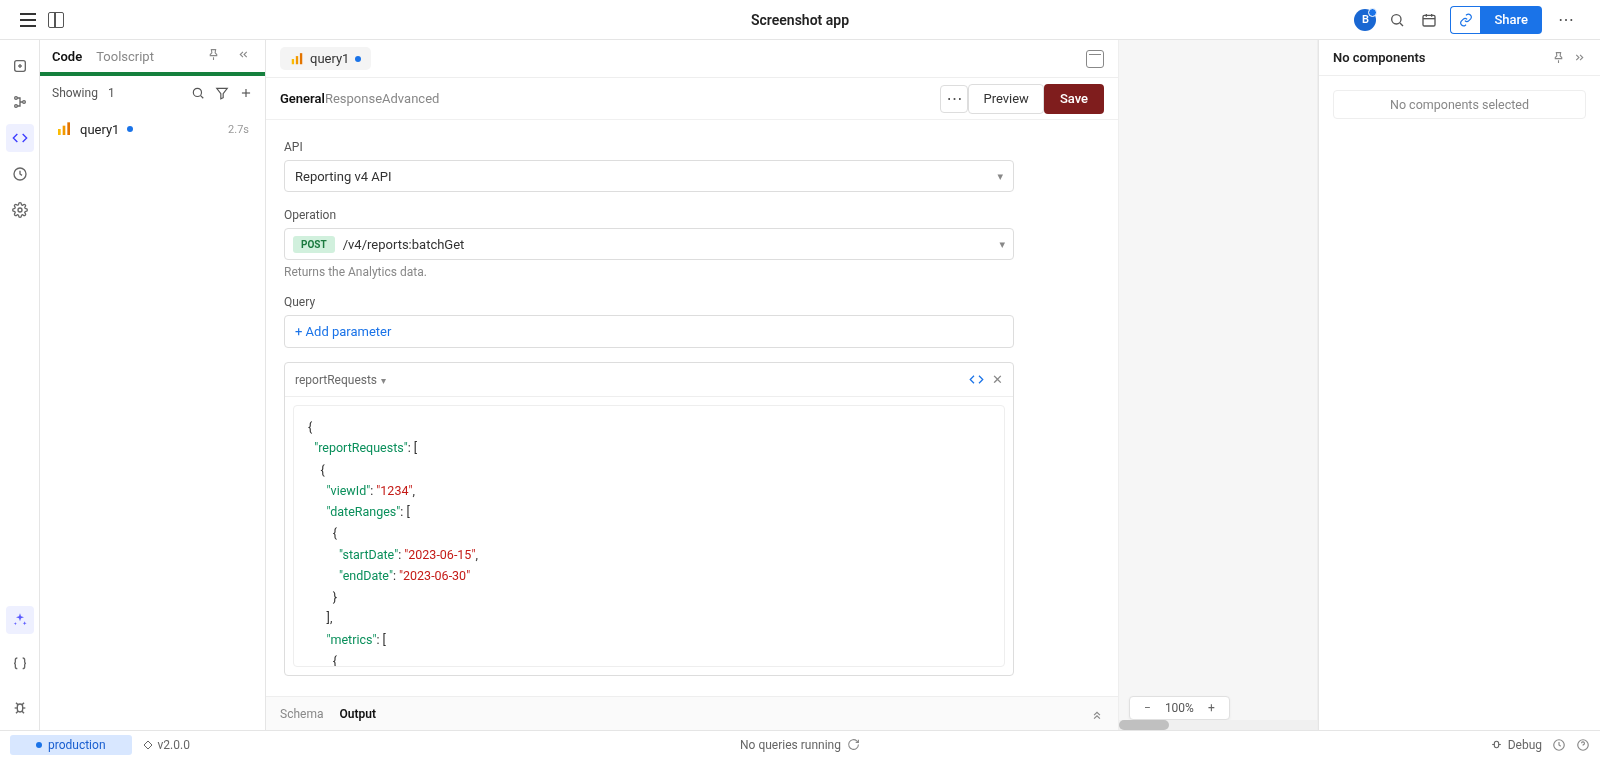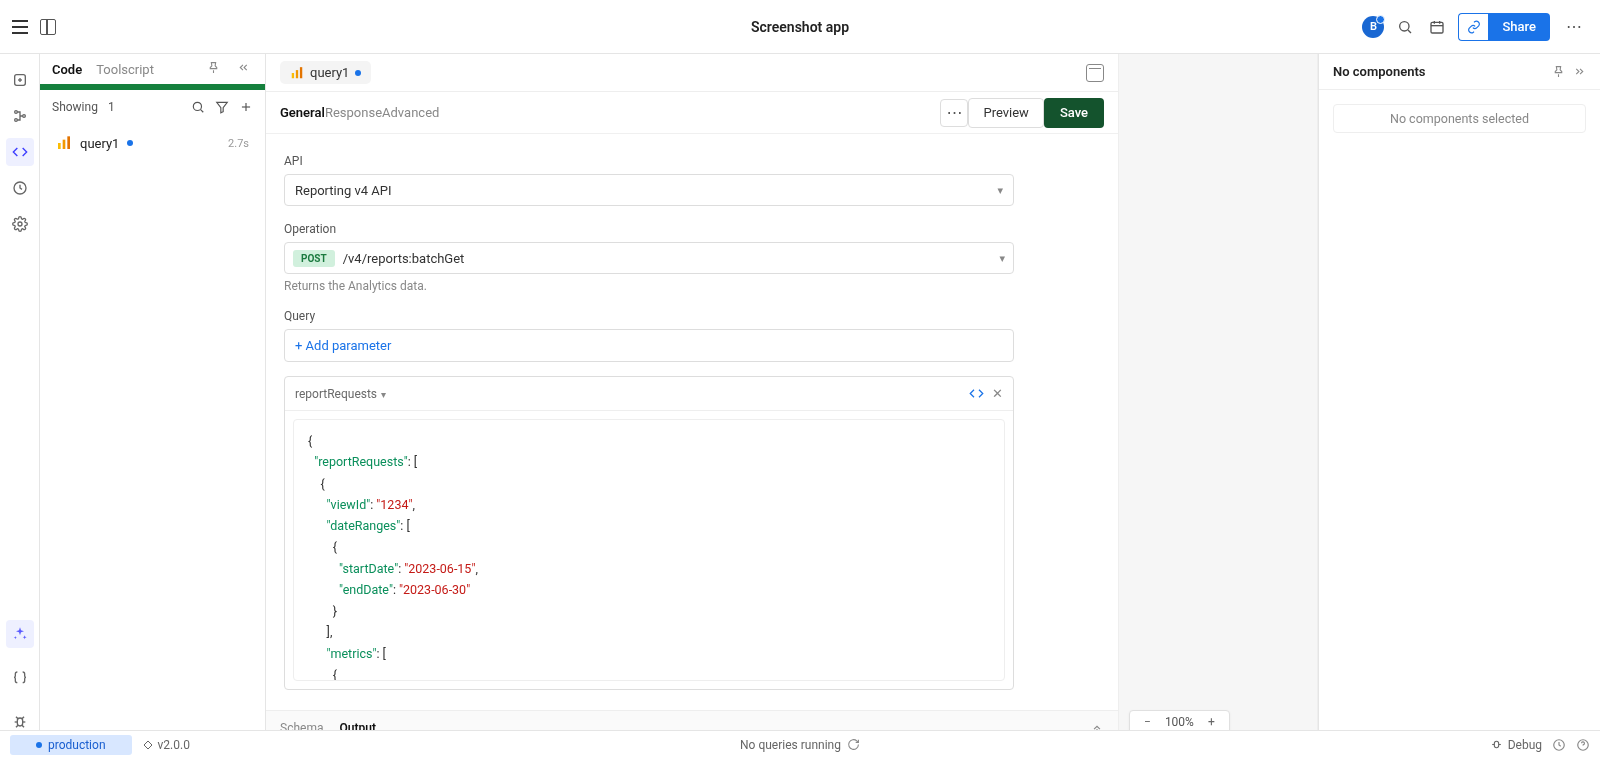--- a/index.html
+++ b/index.html
@@ -1,19 +1,19 @@
 <!DOCTYPE html>
 <html><head>
   <meta charset="utf-8">
   <style>
     * { box-sizing: border-box; margin: 0; padding: 0; font-family: -apple-system, BlinkMacSystemFont, "Segoe UI", Roboto, sans-serif; }
     body { width: 1600px; height: 758px; background: #fff; overflow: hidden; position: relative; }
     
     
-    .top-header { height: 54px; border-bottom: 1px solid #e5e5e5; display: flex; align-items: center; padding: 0 12px; justify-content: space-between; }
+    .top-header { height: 40px; border-bottom: 1px solid #e5e5e5; display: flex; align-items: center; padding: 0 20px; justify-content: space-between; }
     .top-left { display: flex; align-items: center; gap: 12px; }
     .hamburger { width: 16px; height: 14px; display: flex; flex-direction: column; justify-content: space-between; cursor: pointer; }
     .hamburger span { height: 2px; background: #333; }
     .panel-toggle-icon { width: 16px; height: 16px; border: 1.5px solid #555; border-radius: 2px; position: relative; cursor: pointer; }
     .panel-toggle-icon::after { content: ""; position: absolute; left: 5px; top: 0; bottom: 0; width: 1.5px; background: #555; }
     .app-title { position: absolute; left: 50%; transform: translateX(-50%); font-weight: 600; font-size: 14px; color: #222; }
     .top-right { display: flex; align-items: center; gap: 10px; }
     .avatar { width: 22px; height: 22px; border-radius: 50%; background: #1967d2; color: #fff; font-size: 11px; font-weight: 600; display: flex; align-items: center; justify-content: center; position: relative; }
     .avatar::after { content: ""; position: absolute; top: -1px; right: -1px; width: 7px; height: 7px; background: #1a73e8; border: 1px solid #fff; border-radius: 50%; }
     .icon-btn { width: 22px; height: 22px; display: flex; align-items: center; justify-content: center; cursor: pointer; color: #555; }
@@ -27,21 +27,21 @@
 
     
     .left-rail { width: 40px; border-right: 1px solid #e5e5e5; display: flex; flex-direction: column; align-items: center; padding-top: 12px; gap: 8px; }
     .rail-item { width: 28px; height: 28px; border-radius: 4px; display: flex; align-items: center; justify-content: center; cursor: pointer; color: #666; }
     .rail-item.active { background: #eef0ff; color: #3b3bff; }
     .rail-item.accent { background: #eef0ff; color: #5b5bff; margin-top: auto; margin-bottom: 8px; }
     .rail-bottom { margin-bottom: 8px; }
 
     
     .sidebar { width: 226px; border-right: 1px solid #e5e5e5; display: flex; flex-direction: column; }
-    .sidebar-header { display: flex; align-items: center; height: 36px; padding: 0 12px; border-bottom: 6px solid #15803d; gap: 14px; }
+    .sidebar-header { display: flex; align-items: center; height: 36px; padding: 0 12px; border-bottom: 4px solid #15803d; gap: 14px; }
     .sidebar-tab { font-size: 13px; color: #888; cursor: pointer; }
     .sidebar-tab.active { color: #111; font-weight: 600; }
     .sidebar-header .spacer { flex: 1; }
     .pin-icon, .collapse-icon { width: 16px; height: 16px; cursor: pointer; color: #888; }
     .sidebar-toolbar { display: flex; align-items: center; height: 34px; padding: 0 12px; gap: 10px; color: #555; font-size: 12px; }
     .sidebar-toolbar .spacer { flex: 1; }
     .query-list { padding: 4px 8px; }
     .query-item { display: flex; align-items: center; height: 30px; padding: 0 8px; border-radius: 4px; cursor: pointer; gap: 8px; }
     .query-icon { width: 16px; height: 16px; }
     .query-name { font-size: 13px; color: #222; }
@@ -57,21 +57,21 @@
     .query-header .spacer { flex: 1; }
     .window-max { width: 18px; height: 18px; border: 1.5px solid #888; border-radius: 3px; cursor: pointer; position: relative; }
     .window-max::after { content: ""; position: absolute; left: 2px; right: 2px; top: 3px; height: 1.5px; background: #888; }
 
     .section-tabs { height: 42px; display: flex; align-items: center; padding: 0 14px; border-bottom: 1px solid #f0f0f0; }
     .section-tab { font-size: 13px; color: #888; cursor: pointer; }
     .section-tab.active { color: #111; font-weight: 600; }
     .section-tabs .spacer { flex: 1; }
     .dotdotdot { width: 28px; height: 28px; border: 1px solid #ddd; border-radius: 4px; display: flex; align-items: center; justify-content: center; cursor: pointer; color: #555; }
     .preview-btn { height: 30px; padding: 0 14px; border: 1px solid #ddd; background: #fff; border-radius: 4px; font-size: 13px; cursor: pointer; color: #333; }
-    .save-btn { height: 30px; padding: 0 16px; border: none; background: #14532d; color: #fff; border-radius: 4px; font-size: 13px; font-weight: 500; cursor: pointer; }
+    .save-btn { height: 30px; padding: 0 16px; border: none; background: #7f1d1d; color: #fff; border-radius: 4px; font-size: 13px; font-weight: 500; cursor: pointer; }
 
     .form-area { padding: 12px 18px 0 18px; overflow-y: auto; flex: 1; }
     .form-label { font-size: 12px; color: #555; margin-bottom: 6px; margin-top: 8px; }
     .select-box { width: 730px; height: 32px; border: 1px solid #ddd; border-radius: 4px; padding: 12px 10px; display: flex; align-items: center; font-size: 13px; color: #333; cursor: pointer; position: relative; }
     .select-box .chevron { margin-left: auto; color: #888; font-size: 11px; }
     .op-box { width: 730px; height: 32px; border: 1px solid #ddd; border-radius: 4px; padding: 0 8px; display: flex; align-items: center; gap: 8px; font-size: 13px; cursor: pointer; }
     .post-badge { background: #d1f0dd; color: #1b7a3f; font-size: 10px; font-weight: 700; padding: 3px 8px; border-radius: 3px; }
     .op-path { flex: 1; color: #333; }
     .hint { font-size: 12px; color: #888; margin-top: 5px; }
     .query-param-box { width: 730px; border: 1px solid #ddd; border-radius: 4px; margin-top: 6px; }

